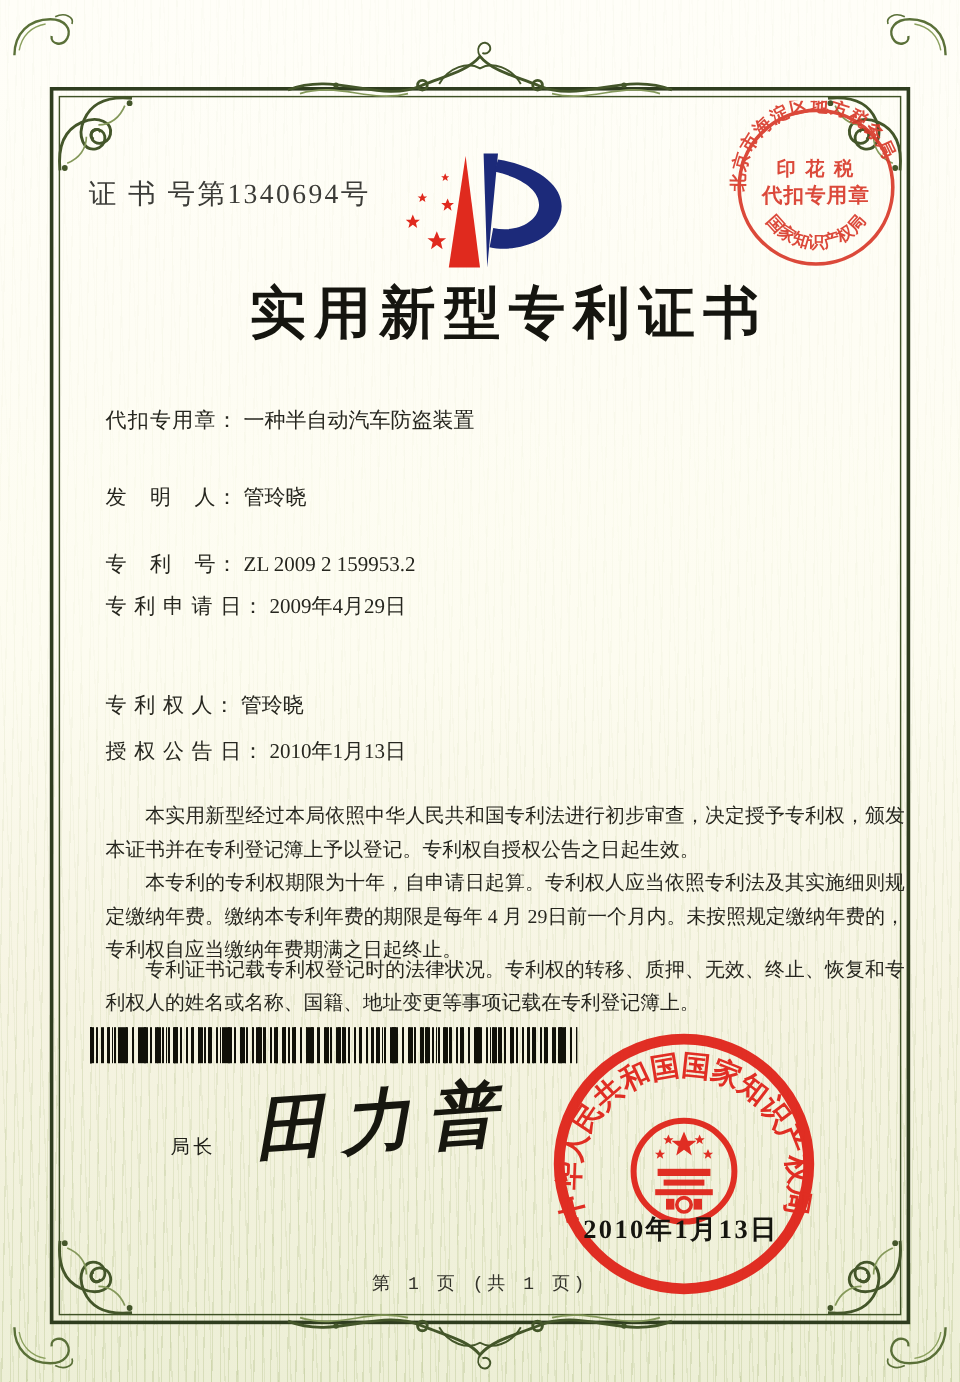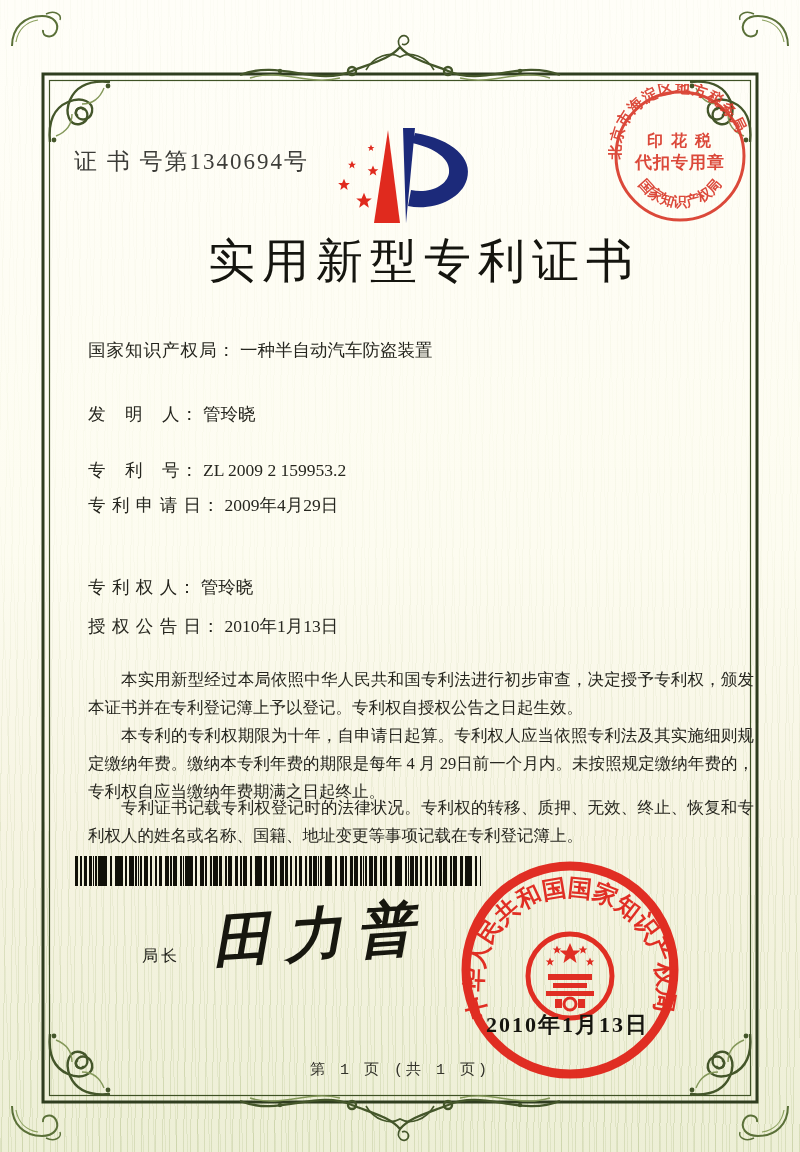--- a/index.html
+++ b/index.html
@@ -16,21 +16,21 @@
       repeating-linear-gradient(91deg, rgba(148,168,96,.28) 0 1px, transparent 1px 7px),
       repeating-linear-gradient(88deg, rgba(148,168,96,.18) 0 1px, transparent 1px 11px);
     -webkit-mask-image:linear-gradient(180deg, rgba(0,0,0,.10) 0%, rgba(0,0,0,.12) 45%, rgba(0,0,0,.45) 72%, rgba(0,0,0,.85) 100%);
     mask-image:linear-gradient(180deg, rgba(0,0,0,.10) 0%, rgba(0,0,0,.12) 45%, rgba(0,0,0,.45) 72%, rgba(0,0,0,.85) 100%);
   }
   .ornaments{position:absolute;inset:0;pointer-events:none;}
   .cert-no{position:absolute;left:74px;top:106px;font-size:23px;letter-spacing:2px;color:#3c3c38;margin-top:40px;}
   .logo{position:absolute;left:318px;top:126px;width:170px;height:112px;}
   .title{
     position:absolute;left:0;right:0;top:230px;text-align:center;
-    font-size:47px;font-weight:400;letter-spacing:7px;color:#15150f;padding-left:48px;
+    font-size:47px;font-weight:700;letter-spacing:7px;color:#15150f;padding-left:48px;
   }
   .field{position:absolute;left:88px;font-size:17.5px;white-space:nowrap;color:#26261f;}
   .field .flabel{letter-spacing:1px;}
   .field .fvalue{margin-left:4px;text-align:center;}
   .para{
     position:absolute;left:76px;width:666px;text-indent:2em;
     font-size:16.5px;line-height:28px;text-align:justify;color:#26261f;margin-left:12px;
   }
   .barcode{
     position:absolute;left:75px;top:856px;width:406px;height:30px;
@@ -132,21 +132,21 @@
     <use href="#star" transform="translate(53,22) scale(0.36)" fill="#e02a1e"></use>
     <use href="#star" transform="translate(34,39) scale(0.42)" fill="#e02a1e"></use>
     <use href="#star" transform="translate(55,45) scale(0.56)" fill="#e02a1e"></use>
     <use href="#star" transform="translate(26,59) scale(0.62)" fill="#e02a1e"></use>
     <use href="#star" transform="translate(46,75) scale(0.82)" fill="#e02a1e"></use>
   </svg>
 
   <div class="title">实用新型专利证书</div>
 
   <div class="field" style="top:338px">
-    <span class="flabel">国家知识产权局：</span><span class="fvalue">一种半自动汽车防盗装置</span>
+    <span class="flabel">代扣专用章：</span><span class="fvalue">一种半自动汽车防盗装置</span>
   </div>
   <div class="field" style="top:402px">
     <span class="flabel">发　明　人：</span><span class="fvalue">管玲晓</span>
   </div>
   <div class="field" style="top:458px">
     <span class="flabel">专　利　号：</span><span class="fvalue">ZL 2009 2 159953.2</span>
   </div>
   <div class="field" style="top:493px">
     <span class="flabel">专 利 申 请 日：</span><span class="fvalue">2009年4月29日</span>
   </div>

